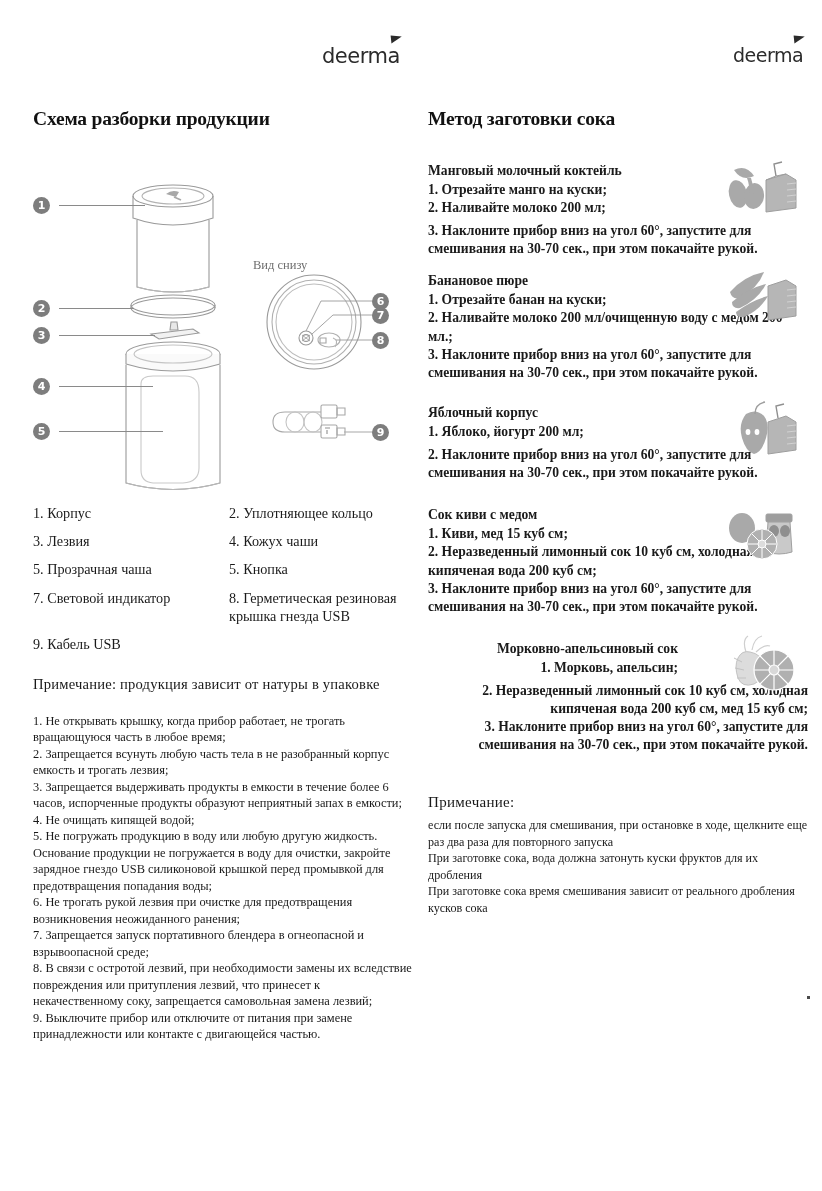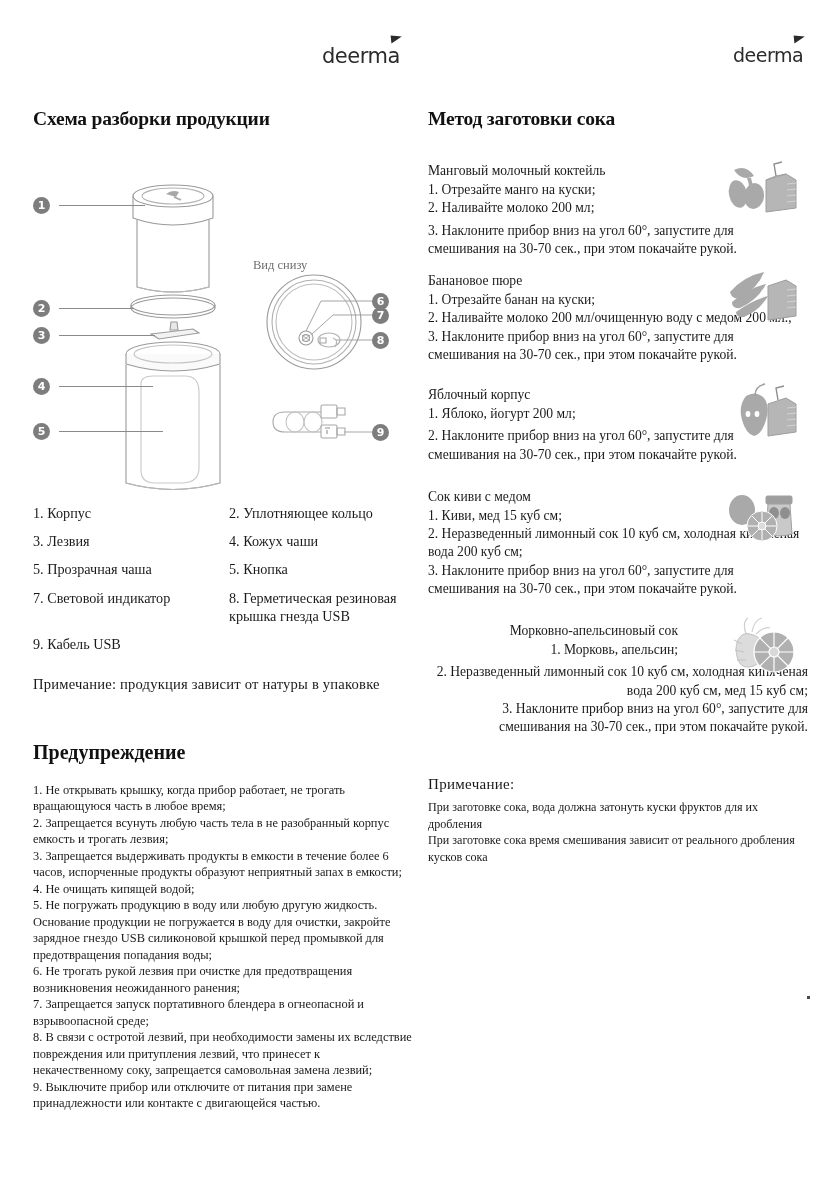--- a/index.html
+++ b/index.html
@@ -125,21 +125,21 @@
   .warn-body p { margin: 0; }
 
   
   .recipe {
     position: relative;
     margin-top: 22px;
     font-size: 13.6px;
     line-height: 1.34;
   }
   .recipe .rname { margin: 0 0 1px 0; }
-  .recipe p { margin: 0; }
+  .recipe p { margin: 0; font-weight: bold; }
   .recipe .art {
     position: absolute;
     right: 8px;
     top: -6px;
     width: 76px;
     height: 64px;
   }
   .recipe.narrow p, .recipe.narrow .rname { max-width: 250px; }
   .recipe.narrow p.full { max-width: 100%; }
 
@@ -274,21 +274,20 @@
       <div>5. Прозрачная чаша</div>
       <div>5. Кнопка</div>
       <div>7.  Световой индикатор</div>
       <div>8. Герметическая резиновая крышка гнезда USB</div>
       <div>9. Кабель USB</div>
       <div></div>
     </div>
 
     <div class="note-line">Примечание: продукция зависит от натуры в упаковке</div>
 
-    <h2 class="warn-title">Предупреждение</h2>
 
     <div class="warn-body">
       <p>1. Не открывать крышку, когда прибор работает, не трогать вращающуюся часть в любое время;</p>
       <p>2. Запрещается всунуть любую часть тела в не разобранный корпус емкость и трогать лезвия;</p>
       <p>3. Запрещается выдерживать продукты в емкости в течение более 6 часов, испорченные продукты образуют неприятный запах в емкости;</p>
       <p>4. Не очищать кипящей водой;</p>
       <p>5. Не погружать продукцию в воду или любую другую жидкость. Основание продукции не погружается в воду для очистки, закройте зарядное гнездо USB силиконовой крышкой перед промывкой для предотвращения попадания воды;</p>
       <p>6. Не трогать рукой лезвия при очистке для предотвращения возникновения неожиданного ранения;</p>
       <p>7. Запрещается запуск портативного блендера в огнеопасной и взрывоопасной среде;</p>
       <p>8. В связи с остротой лезвий, при необходимости замены их вследствие повреждения или притупления лезвий, что принесет к некачественному соку, запрещается самовольная замена лезвий;</p>
@@ -419,19 +418,20 @@
         </g>
       </svg>
       <p class="rname">Морковно-апельсиновый сок</p>
       <p>1. Морковь, апельсин;</p>
       <p class="full" style="margin-top:4px;">2. Неразведенный лимонный сок 10 куб см, холодная кипяченая вода 200 куб см, мед 15 куб см;</p>
       <p class="full">3. Наклоните прибор вниз на угол 60°, запустите для смешивания на 30-70 сек., при этом покачайте рукой.</p>
     </div>
 
     <div class="final-note-title">Примечание:</div>
     <div class="final-note-body">
+      <p>если после запуска для смешивания, при остановке в ходе, щелкните еще раз два раза для повторного запуска</p>
       <p>При заготовке сока, вода должна затонуть куски фруктов для их дробления</p>
       <p>При заготовке сока время смешивания зависит от реального дробления кусков сока</p>
     </div>
   </div>
 
   <div class="speck"></div>
 </div>
 
 </body></html>

